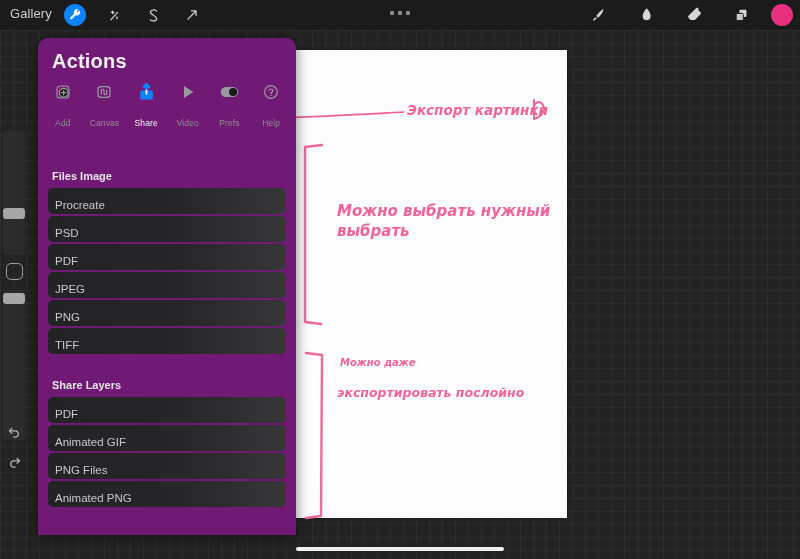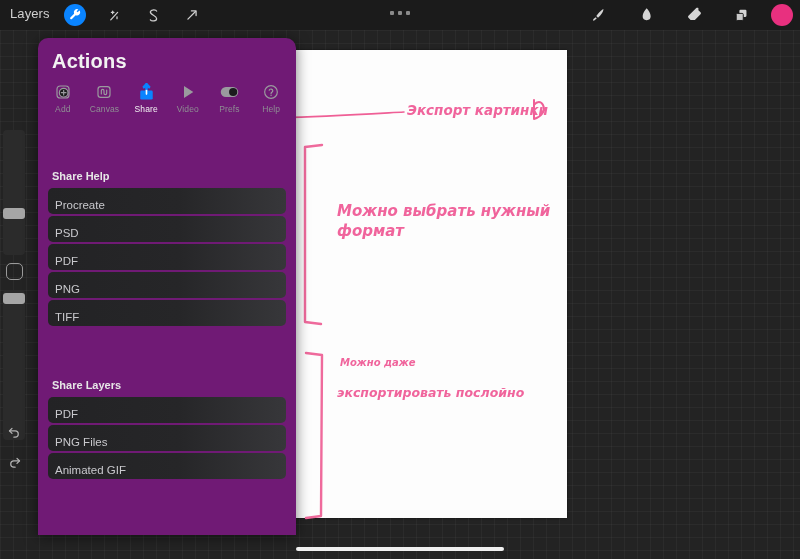--- a/index.html
+++ b/index.html
@@ -107,21 +107,21 @@
     box-shadow: 0 2px 14px rgba(0,0,0,.5);
   }
   .panel-title {
     position: absolute; left: 14px; top: 12px;
     color: #f2f2f2; font-size: 20px; font-weight: 700; letter-spacing: .2px;
   }
   .tabs {
     position: absolute; left: 0; top: 44px; width: 258px; height: 44px;
     display: flex; align-items: flex-start; justify-content: space-around; padding: 0 4px;
   }
-  .tab { width: 38px; display: flex; flex-direction: column; align-items: center; gap: 3px; }
+  .tab { width: 38px; display: flex; flex-direction: column; align-items: center; gap: 17px; }
   .tab .ticon { height: 19px; display: flex; align-items: center; justify-content: center; }
   .tab .tlabel { font-size: 8.5px; color: #8e8e93; letter-spacing: .1px; }
   .tab.selected .tlabel { color: #f2f2f2; }
 
   .section-label {
     color: #e6e6e6; font-size: 11px; font-weight: 700;
     padding: 0 0 6px 14px;
   }
   .list { position: absolute; left: 0; width: 258px; }
   .list.share-image { top: 132px; }
@@ -157,27 +157,27 @@
       <path d="M 168 117 C 250 121, 330 116, 404 112" fill="none" stroke="#ef5f96" stroke-width="1.6" stroke-linecap="round"></path>
 
       <path d="M 322 145 L 305 147 L 305 322 L 321 324" fill="none" stroke="#ef6a9c" stroke-width="2.4" stroke-linecap="round" stroke-linejoin="round"></path>
 
       <path d="M 306 353 L 322 355 L 321 516 L 306 518" fill="none" stroke="#ef6a9c" stroke-width="2.4" stroke-linecap="round" stroke-linejoin="round"></path>
 
       <path d="M 534 100 L 534 119 C 541 117, 546 111, 543 105 C 541 101, 537 101, 534 105" fill="none" stroke="#ef5f96" stroke-width="2" stroke-linecap="round" stroke-linejoin="round"></path>
     </svg>
     <div class="hand l1">Экспорт картинки</div>
     <div class="hand l2">Можно выбрать нужный</div>
-    <div class="hand l3">формат</div>
+    <div class="hand l3">выбрать</div>
     <div class="hand l4">Можно даже</div>
     <div class="hand l5">экспортировать послойно</div>
   </div>
 
   <div class="topbar">
-    <div class="gallery-btn">Layers</div>
+    <div class="gallery-btn">Gallery</div>
 
     <div class="tool-ic active" style="left:64px">
       <svg width="14" height="14" viewBox="0 0 24 24" fill="#fff">
         <path d="M20.5 5.2a5.6 5.6 0 0 1-7.3 7.3l-6.4 6.4a2 2 0 0 1-2.8-2.8l6.4-6.4A5.6 5.6 0 0 1 17.7 2.4l-3 3 1.8 1.8 3-3c.3.3.6.6 1 1z"></path>
       </svg>
     </div>
     <div class="tool-ic" style="left:103px">
       <svg width="15" height="15" viewBox="0 0 24 24" fill="none" stroke="#cfcfcf" stroke-width="2" stroke-linecap="round">
         <path d="M6 19 L17 7"></path>
           <path d="M9 5 L9 9"></path>
@@ -316,47 +316,53 @@
             <circle cx="12" cy="12" r="9.5"></circle>
             <path d="M9.3 9.3 a2.8 2.8 0 0 1 5.4 1 c0 1.8-2.6 2.2-2.6 3.8" stroke-linecap="round"></path>
             <circle cx="12.1" cy="17" r="1.1" fill="#9a9a9e" stroke="none"></circle>
           </svg>
         </div>
         <div class="tlabel">Help</div>
       </div>
     </div>
 
     <div class="list share-image">
-      <div class="section-label">Share Help</div>
+      <div class="section-label">Files Image</div>
       <div class="row">
         <span>Procreate</span>
       </div>
       <div class="row">
         <span>PSD</span>
       </div>
       <div class="row">
         <span>PDF</span>
+      </div>
+      <div class="row">
+        <span>JPEG</span>
       </div>
       <div class="row">
         <span>PNG</span>
       </div>
       <div class="row">
         <span>TIFF</span>
       </div>
     </div>
 
     <div class="list share-layers">
       <div class="section-label">Share Layers</div>
       <div class="row">
         <span>PDF</span>
       </div>
       <div class="row">
+        <span>Animated GIF</span>
+      </div>
+      <div class="row">
         <span>PNG Files</span>
       </div>
       <div class="row">
-        <span>Animated GIF</span>
+        <span>Animated PNG</span>
       </div>
 
     </div>
   </div>
 
   <div class="home-indicator"></div>
 </div>
 
 </body></html>

